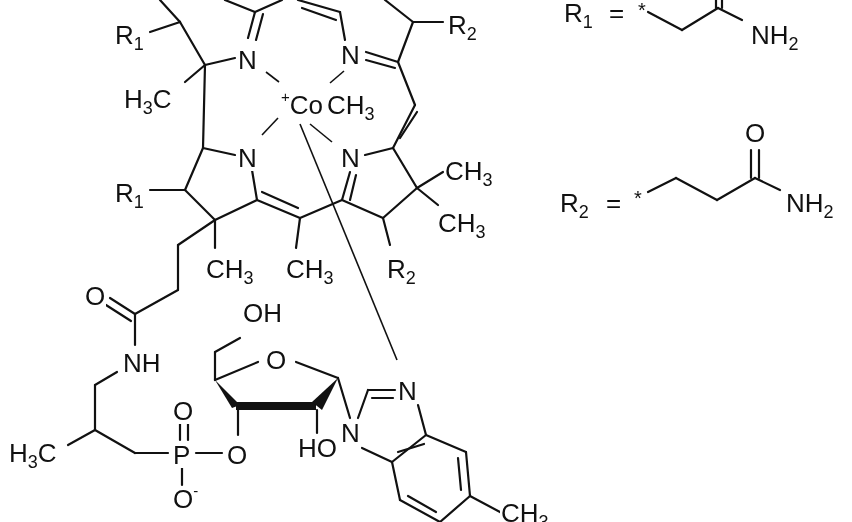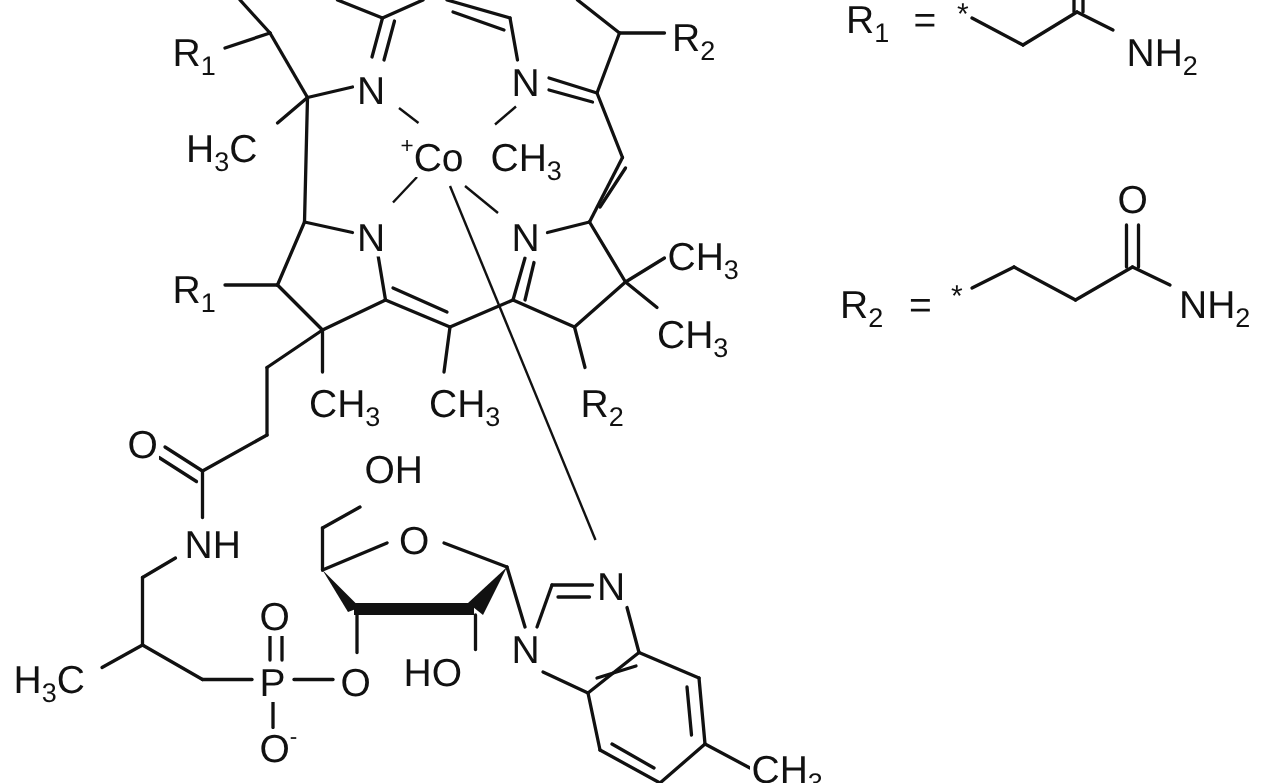--- a/index.html
+++ b/index.html
@@ -130,42 +130,42 @@
   <line class="bond" x1="755" y1="178" x2="780" y2="190"></line>
   <line class="bond" x1="751" y1="150" x2="751" y2="178"></line>
   <line class="bond" x1="759" y1="150" x2="759" y2="178"></line>
 </svg>
 
 <span class="lbl" style="left:114px;top:22px"><span>R</span><sub>1</sub></span>
 <span class="lbl" style="left:237px;top:47px">N</span>
 <span class="lbl" style="left:340px;top:42px">N</span>
 <span class="lbl" style="left:447px;top:12px"><span>R</span><sub>2</sub></span>
 <span class="lbl" style="left:123px;top:86px"><span>H</span><sub>3</sub><span>C</span></span>
-<span class="lbl" style="left:266px;top:92px"><sup>+</sup><span>Co</span></span>
+<span class="lbl" style="left:280px;top:92px"><sup>+</sup><span>Co</span></span>
 <span class="lbl" style="left:326px;top:92px"><span>CH</span><sub>3</sub></span>
 <span class="lbl" style="left:114px;top:180px"><span>R</span><sub>1</sub></span>
 <span class="lbl" style="left:237px;top:145px">N</span>
 <span class="lbl" style="left:340px;top:145px">N</span>
 <span class="lbl" style="left:444px;top:158px"><span>CH</span><sub>3</sub></span>
 <span class="lbl" style="left:437px;top:210px"><span>CH</span><sub>3</sub></span>
 <span class="lbl" style="left:205px;top:256px"><span>CH</span><sub>3</sub></span>
 <span class="lbl" style="left:285px;top:256px"><span>CH</span><sub>3</sub></span>
 <span class="lbl" style="left:386px;top:256px"><span>R</span><sub>2</sub></span>
 <span class="lbl" style="left:84px;top:283px">O</span>
 <span class="lbl" style="left:122px;top:350px">NH</span>
 <span class="lbl" style="left:242px;top:300px">OH</span>
 <span class="lbl" style="left:265px;top:347px">O</span>
 <span class="lbl" style="left:397px;top:378px">N</span>
 <span class="lbl" style="left:340px;top:420px">N</span>
 <span class="lbl" style="left:8px;top:440px"><span>H</span><sub>3</sub><span>C</span></span>
 <span class="lbl" style="left:172px;top:442px">P</span>
 <span class="lbl" style="left:172px;top:398px">O</span>
 <span class="lbl" style="left:226px;top:442px">O</span>
 <span class="lbl" style="left:172px;top:486px"><span>O</span><sup>-</sup></span>
-<span class="lbl" style="left:268px;top:435px">HO</span>
+<span class="lbl" style="left:297px;top:435px">HO</span>
 <span class="lbl" style="left:500px;top:500px"><span>CH</span><sub>3</sub></span>
 
 <div>
   <span class="lbl" style="left:563px;top:0px"><span>R</span><sub>1</sub></span>
   <span class="lbl nobg" style="left:608px;top:0px">=</span>
   <span class="lbl nobg" style="left:637px;top:0px;font-size:20px">*</span>
   <span class="lbl" style="left:750px;top:22px"><span>NH</span><sub>2</sub></span>
 
   <span class="lbl" style="left:559px;top:190px"><span>R</span><sub>2</sub></span>
   <span class="lbl nobg" style="left:605px;top:190px">=</span>

